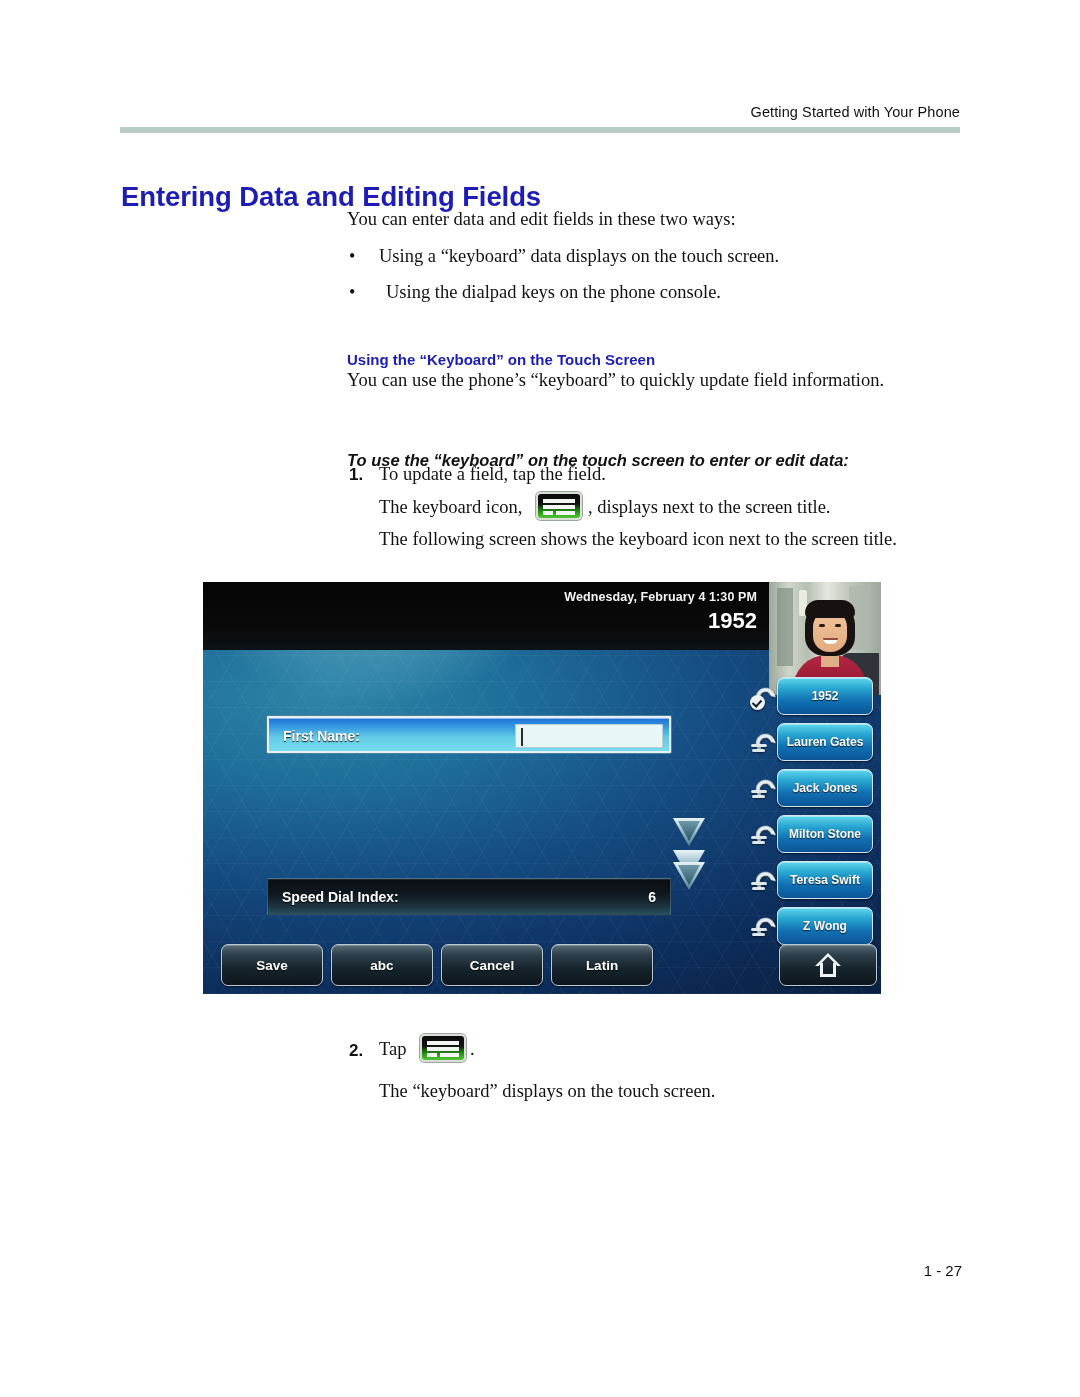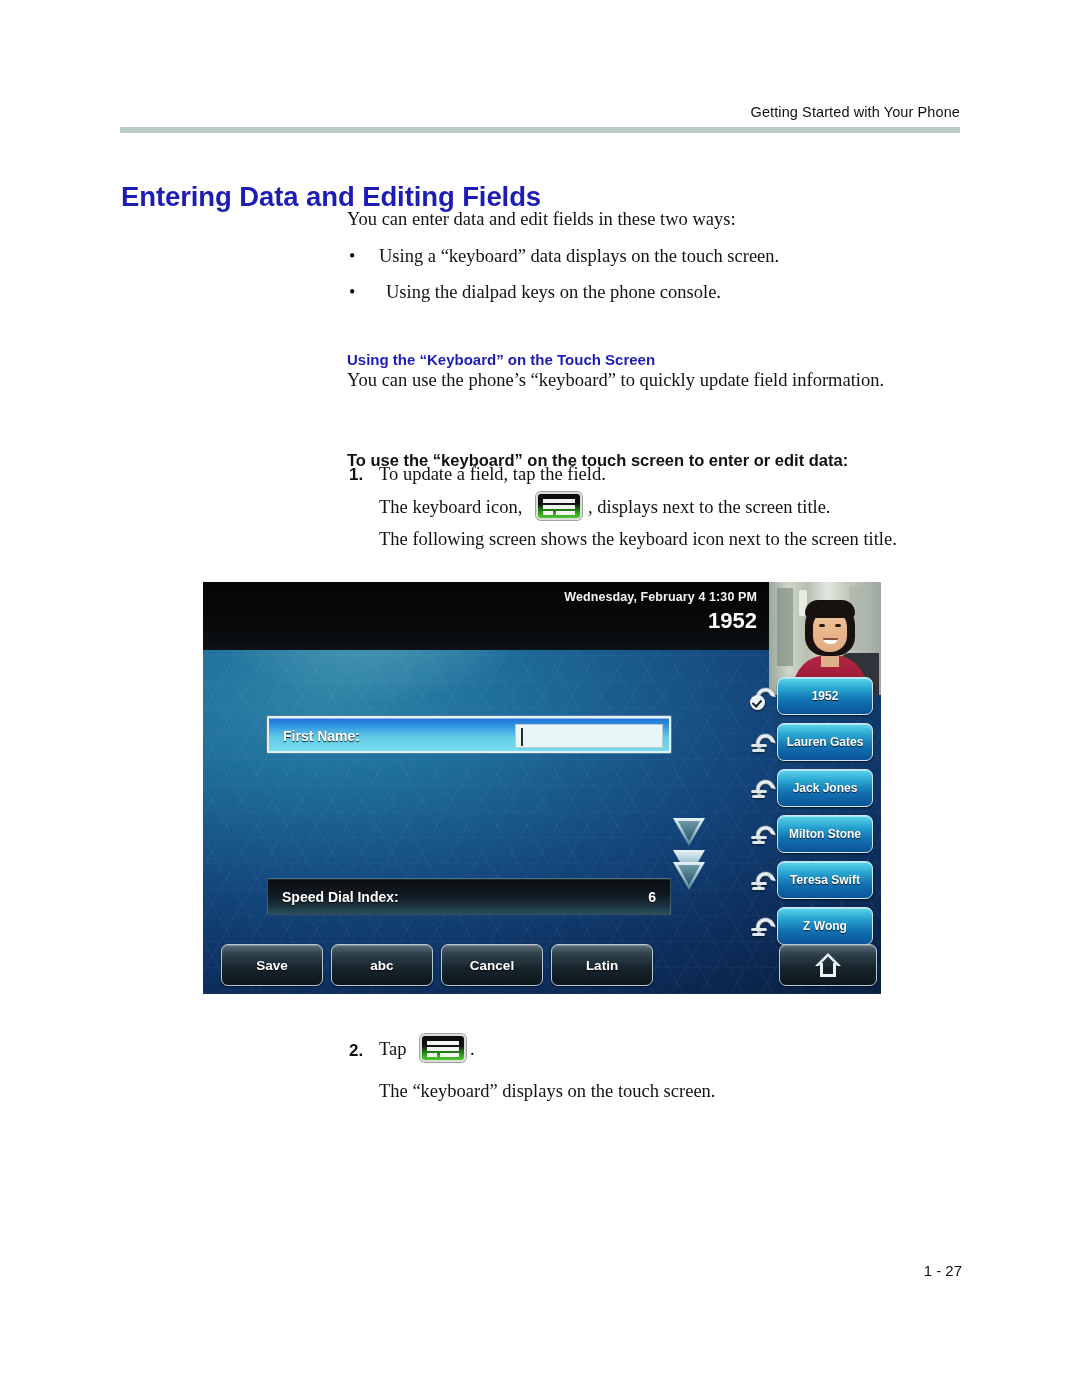--- a/index.html
+++ b/index.html
@@ -357,21 +357,21 @@
   <div class="bullet" style="left:349px; top:246px;">•</div>
   <div class="body-txt" style="left:379px; top:246px;">Using a “keyboard” data displays on the touch screen.</div>
 
   <div class="bullet" style="left:349px; top:282px;">•</div>
   <div class="body-txt" style="left:386px; top:282px;">Using the dialpad keys on the phone console.</div>
 
   <h2 class="h2" style="top:339px;">Using the “Keyboard” on the Touch Screen</h2>
 
   <div class="body-txt" style="left:347px; top:370px;">You can use the phone’s “keyboard” to quickly update field information.</div>
 
-  <h3 class="h3" style="top:434px;">To use the “keyboard” on the touch screen to enter or edit data:</h3>
+  <h3 class="h3" style="top:434px;font-style:italic;">To use the “keyboard” on the touch screen to enter or edit data:</h3>
 
   <div class="num" style="left:349px; top:465px;">1.</div>
   <div class="body-txt" style="left:379px; top:464px;">To update a field, tap the field.</div>
 
   <div class="body-txt" style="left:379px; top:497px;">The keyboard icon,</div>
   <span class="kbd-ico kbd-inline-1">
     <i class="r1"></i>
       <i class="r2"></i>
       <i class="r3"></i>
       <i class="r4"></i>

